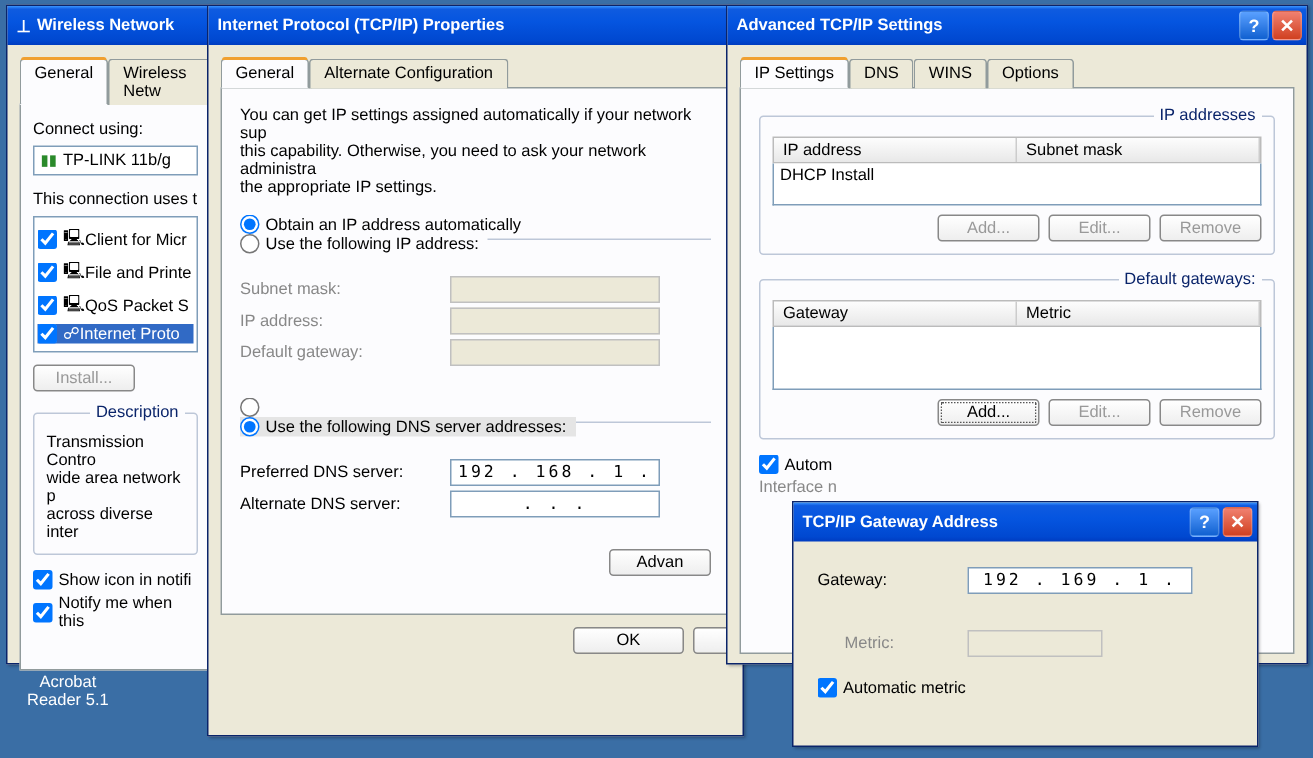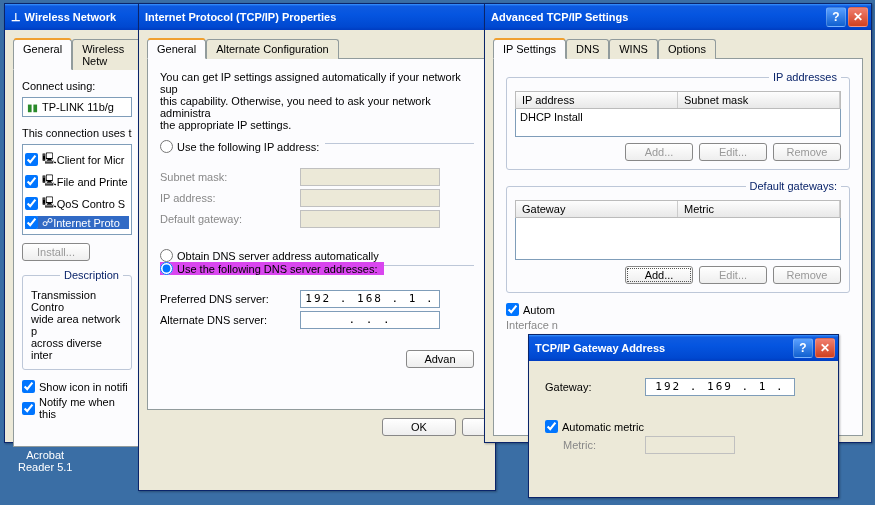--- a/index.html
+++ b/index.html
@@ -62,21 +62,21 @@
             <span>Client for Micr</span>
           </div>
         <div class="row">
             <input type="checkbox" checked="" style="">
             <span>🖳</span>
             <span>File and Printe</span>
           </div>
         <div class="row">
             <input type="checkbox" checked="" style="">
             <span>🖳</span>
-            <span>QoS Contro S</span>
+            <span>QoS Packet S</span>
           </div>
         <div class="row" style="background:#316ac5;color:#fff;">
             <input type="checkbox" checked="" style="">
             <span>☍</span>
             <span>Internet Proto</span>
           </div>
       </div>
       <div style="margin:8px 0;"><button class="btn3d disabled">Install...</button></div>
       <fieldset>
         <legend>Description</legend>
@@ -102,44 +102,47 @@
   </div>
   <div class="inner">
     <div class="tabrow">
       <div class="tab active">General</div>
       <div class="tab">Alternate Configuration</div>
     </div>
     <div class="tabpanel" style="height:352px;">
       <div style="white-space:pre-line; margin-bottom:12px;">You can get IP settings assigned automatically if your network sup
 this capability. Otherwise, you need to ask your network administra
 the appropriate IP settings.</div>
+      <div class="row">
+          <input type="radio" checked="" style="">
+          <span>Obtain an IP address automatically</span>
+        </div>
       <fieldset style="border-top:1px solid #bdc7d8; border-left:none;border-right:none;border-bottom:none; border-radius:0; padding:2px 0 8px 0; position:relative;">
         <div class="row" style="position:relative; top:-9px; background:#fcfcfe; display:inline-flex; padding-right:6px;">
             <input type="radio" style="">
             <span>Use the following IP address:</span>
           </div>
         <div class="row">
             <span class="iplabel">Subnet mask:</span>
             <span class="ipbox disabled"></span>
           </div>
         <div class="row">
             <span class="iplabel">IP address:</span>
             <span class="ipbox disabled"></span>
           </div>
         <div class="row">
             <span class="iplabel">Default gateway:</span>
             <span class="ipbox disabled"></span>
           </div>
       </fieldset>
       <div class="row">
           <input type="radio" style="">
-          <span>Obtain DNS server address automatically</span>
         </div>
       <fieldset style="border-top:1px solid #bdc7d8; border-left:none;border-right:none;border-bottom:none; border-radius:0; padding:2px 0 8px 0;">
-        <div class="row" style="position:relative; top:-9px; background:#d946ef; display:inline-flex; padding-right:6px;">
+        <div class="row" style="position:relative; top:-9px; background:#e5e5e5; display:inline-flex; padding-right:6px;">
             <input type="radio" checked="" style="">
             <span>Use the following DNS server addresses:</span>
           </div>
         <div class="row">
             <span class="iplabel on">Preferred DNS server:</span>
             <span class="ipbox">192 . 168 .  1  .</span>
           </div>
         <div class="row">
             <span class="iplabel on">Alternate DNS server:</span>
             <span class="ipbox">.       .       .</span>
@@ -215,22 +218,22 @@
     <span>TCP/IP Gateway Address</span>
     <div class="spacer"></div>
     <div class="btn help">?</div>
     <div class="btn close">✕</div>
   </div>
   <div class="inner" style="padding:14px 16px;">
     <div class="row" style="margin-bottom:24px;">
       <span style="width:100px;">Gateway:</span>
       <span class="ipbox" style="width:150px;">192 . 169 .  1  .</span>
     </div>
+    <div class="row" style="margin-bottom:14px;">
+      <span style="width:100px; color:#888; padding-left:18px;">Metric:</span>
+      <span class="ipbox disabled" style="width:90px;"></span>
+    </div>
     <div class="row">
       <input type="checkbox" checked="" style="">
       <span>Automatic metric</span>
     </div>
-    <div class="row" style="margin-bottom:14px;">
-      <span style="width:100px; color:#888; padding-left:18px;">Metric:</span>
-      <span class="ipbox disabled" style="width:90px;"></span>
-    </div>
   </div>
 </div>
 
 </body></html>

